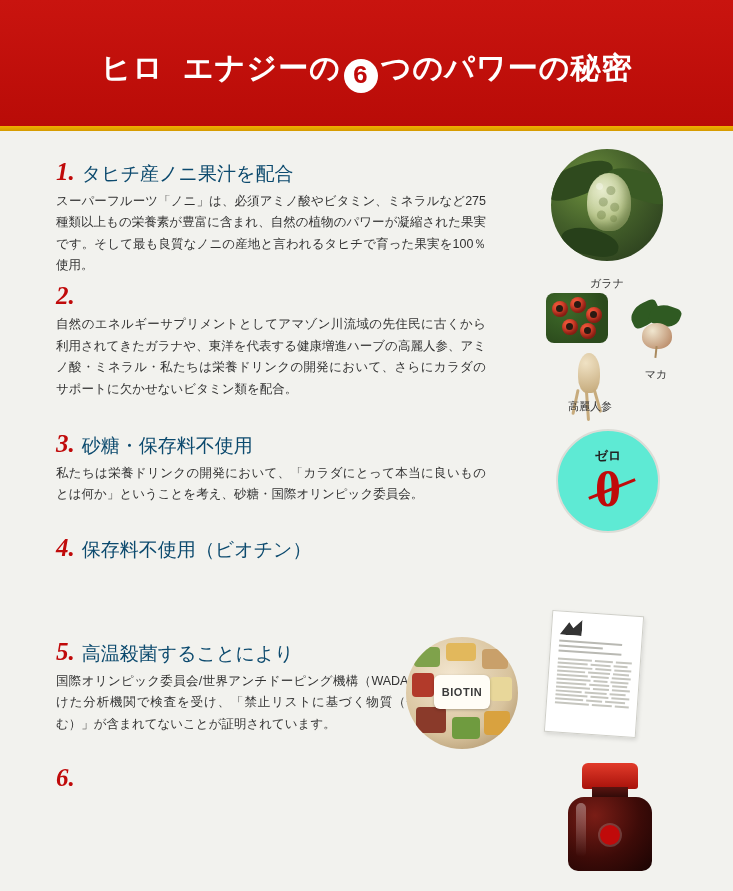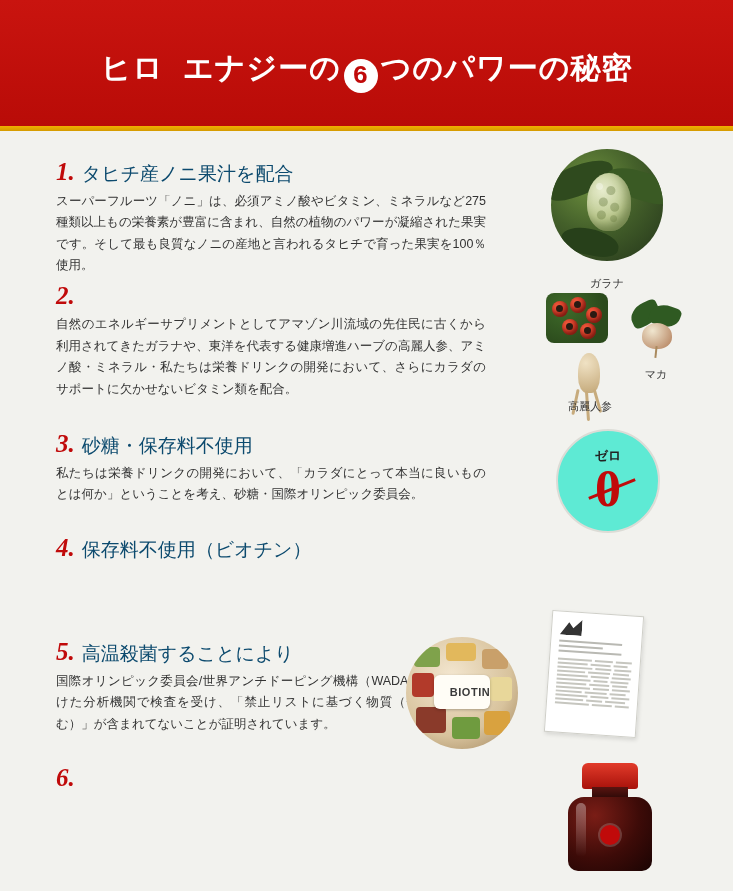--- a/index.html
+++ b/index.html
@@ -236,21 +236,21 @@
     position:absolute; border-radius: 4px;
   }
   .biotin .plate {
     position:absolute; left:28px; top:38px;
     width:56px; height:34px; border-radius:6px;
     background:#fffdf6;
     display:flex; align-items:center; justify-content:center;
     box-shadow: 0 1px 3px rgba(0,0,0,.25);
   }
   .biotin .plate span {
-    font-size: 11px; font-weight: bold; color:#3a3a3a; letter-spacing:.5px;padding-left:16px;
+    font-size: 11px; font-weight: bold; color:#3a3a3a; letter-spacing:.5px;
   }
 
   
   .cert {
     width: 92px; height: 122px;
     background: #ffffff;
     border: 1px solid #cfcfc8;
     box-shadow: 1px 2px 4px rgba(0,0,0,.12);
     transform: rotate(4deg);
     padding: 7px 8px;

